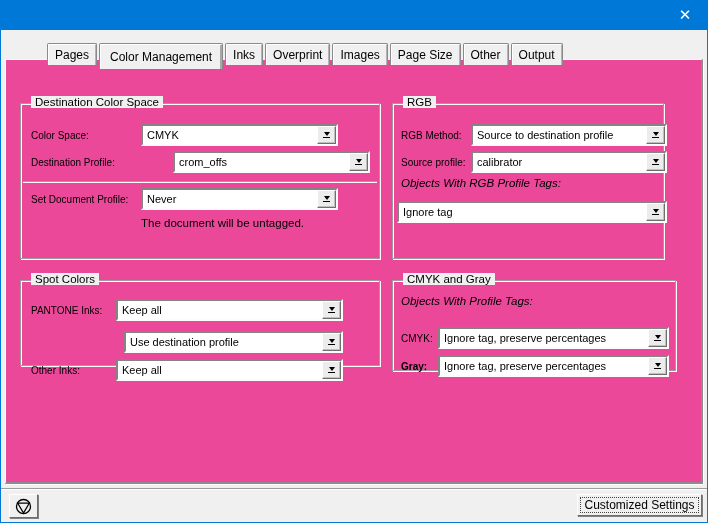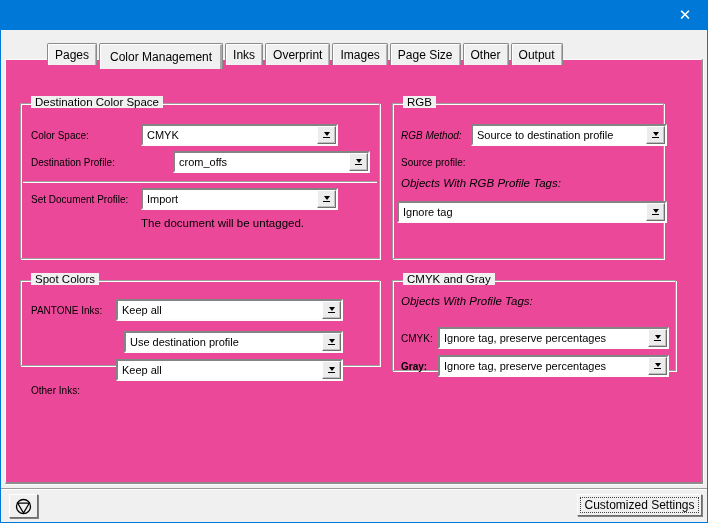--- a/index.html
+++ b/index.html
@@ -134,43 +134,50 @@
           <span class="combo-btn">
               <span class="darr"></span>
               <span class="darr-line"></span>
             </span>
         </div>
 
         <div class="hsep" style="left:2px;top:77px;width:354px;"></div>
 
         <span class="lbl" style="left:10px;top:84px;">Set Document Profile:</span>
         <div class="combo" style="left:120px;top:84px;width:197px;">
-          <span class="combo-text">Import</span>
+          <span class="combo-text">Never</span>
           <span class="combo-btn">
               <span class="darr"></span>
               <span class="darr-line"></span>
             </span>
         </div>
 
         <span class="note" style="left:120px;top:113px;">The document will be untagged.</span>
       </div>
 
       <div class="groupbox" style="left:386px;top:43px;width:272px;height:156px;">
         <span class="group-title">RGB</span>
 
-        <span class="lbl" style="left:8px;top:20px;font-style:italic;">RGB Method:</span>
+        <span class="lbl" style="left:8px;top:20px;">RGB Method:</span>
         <div class="combo" style="left:78px;top:20px;width:196px;">
           <span class="combo-text">Source to destination profile</span>
           <span class="combo-btn">
               <span class="darr"></span>
               <span class="darr-line"></span>
             </span>
         </div>
 
         <span class="lbl" style="left:8px;top:47px;">Source profile:</span>
+        <div class="combo" style="left:78px;top:47px;width:196px;">
+          <span class="combo-text">calibrator</span>
+          <span class="combo-btn">
+              <span class="darr"></span>
+              <span class="darr-line"></span>
+            </span>
+        </div>
 
         <span class="plain-lbl" style="left:8px;top:73px;">Objects With RGB Profile Tags:</span>
         <div class="combo" style="left:4px;top:97px;width:270px;">
           <span class="combo-text">Ignore tag</span>
           <span class="combo-btn">
               <span class="darr"></span>
               <span class="darr-line"></span>
             </span>
         </div>
       </div>
@@ -188,21 +195,21 @@
         </div>
 
         <div class="combo" style="left:103px;top:50px;width:219px;">
           <span class="combo-text">Use destination profile</span>
           <span class="combo-btn">
               <span class="darr"></span>
               <span class="darr-line"></span>
             </span>
         </div>
 
-        <span class="lbl" style="left:10px;top:78px;margin-top:20px;">Other Inks:</span>
+        <span class="lbl" style="left:10px;top:78px;">Other Inks:</span>
         <div class="combo" style="left:95px;top:78px;width:227px;">
           <span class="combo-text">Keep all</span>
           <span class="combo-btn">
               <span class="darr"></span>
               <span class="darr-line"></span>
             </span>
         </div>
       </div>
 
       <div class="groupbox" style="left:386px;top:220px;width:284px;height:91px;">

